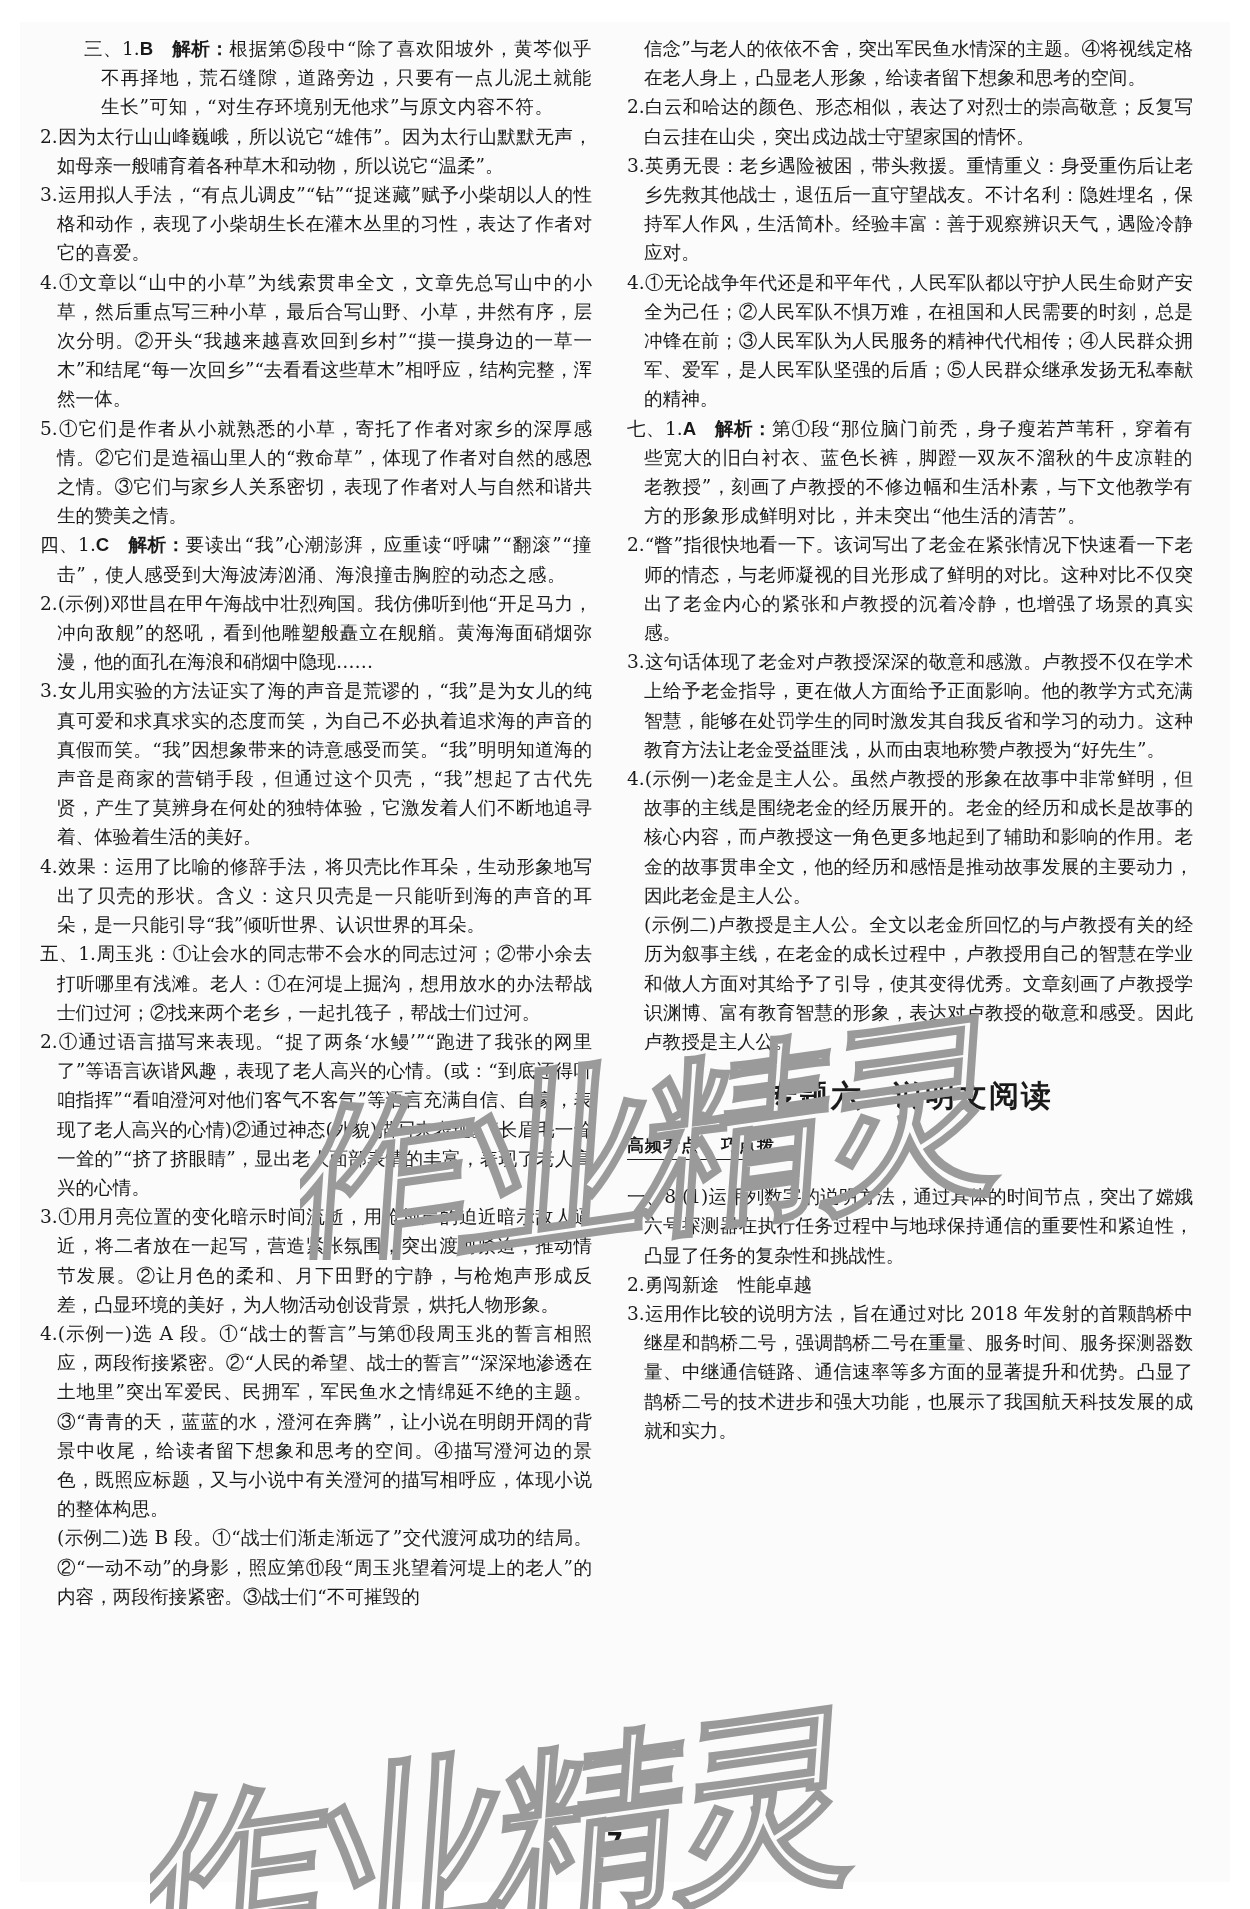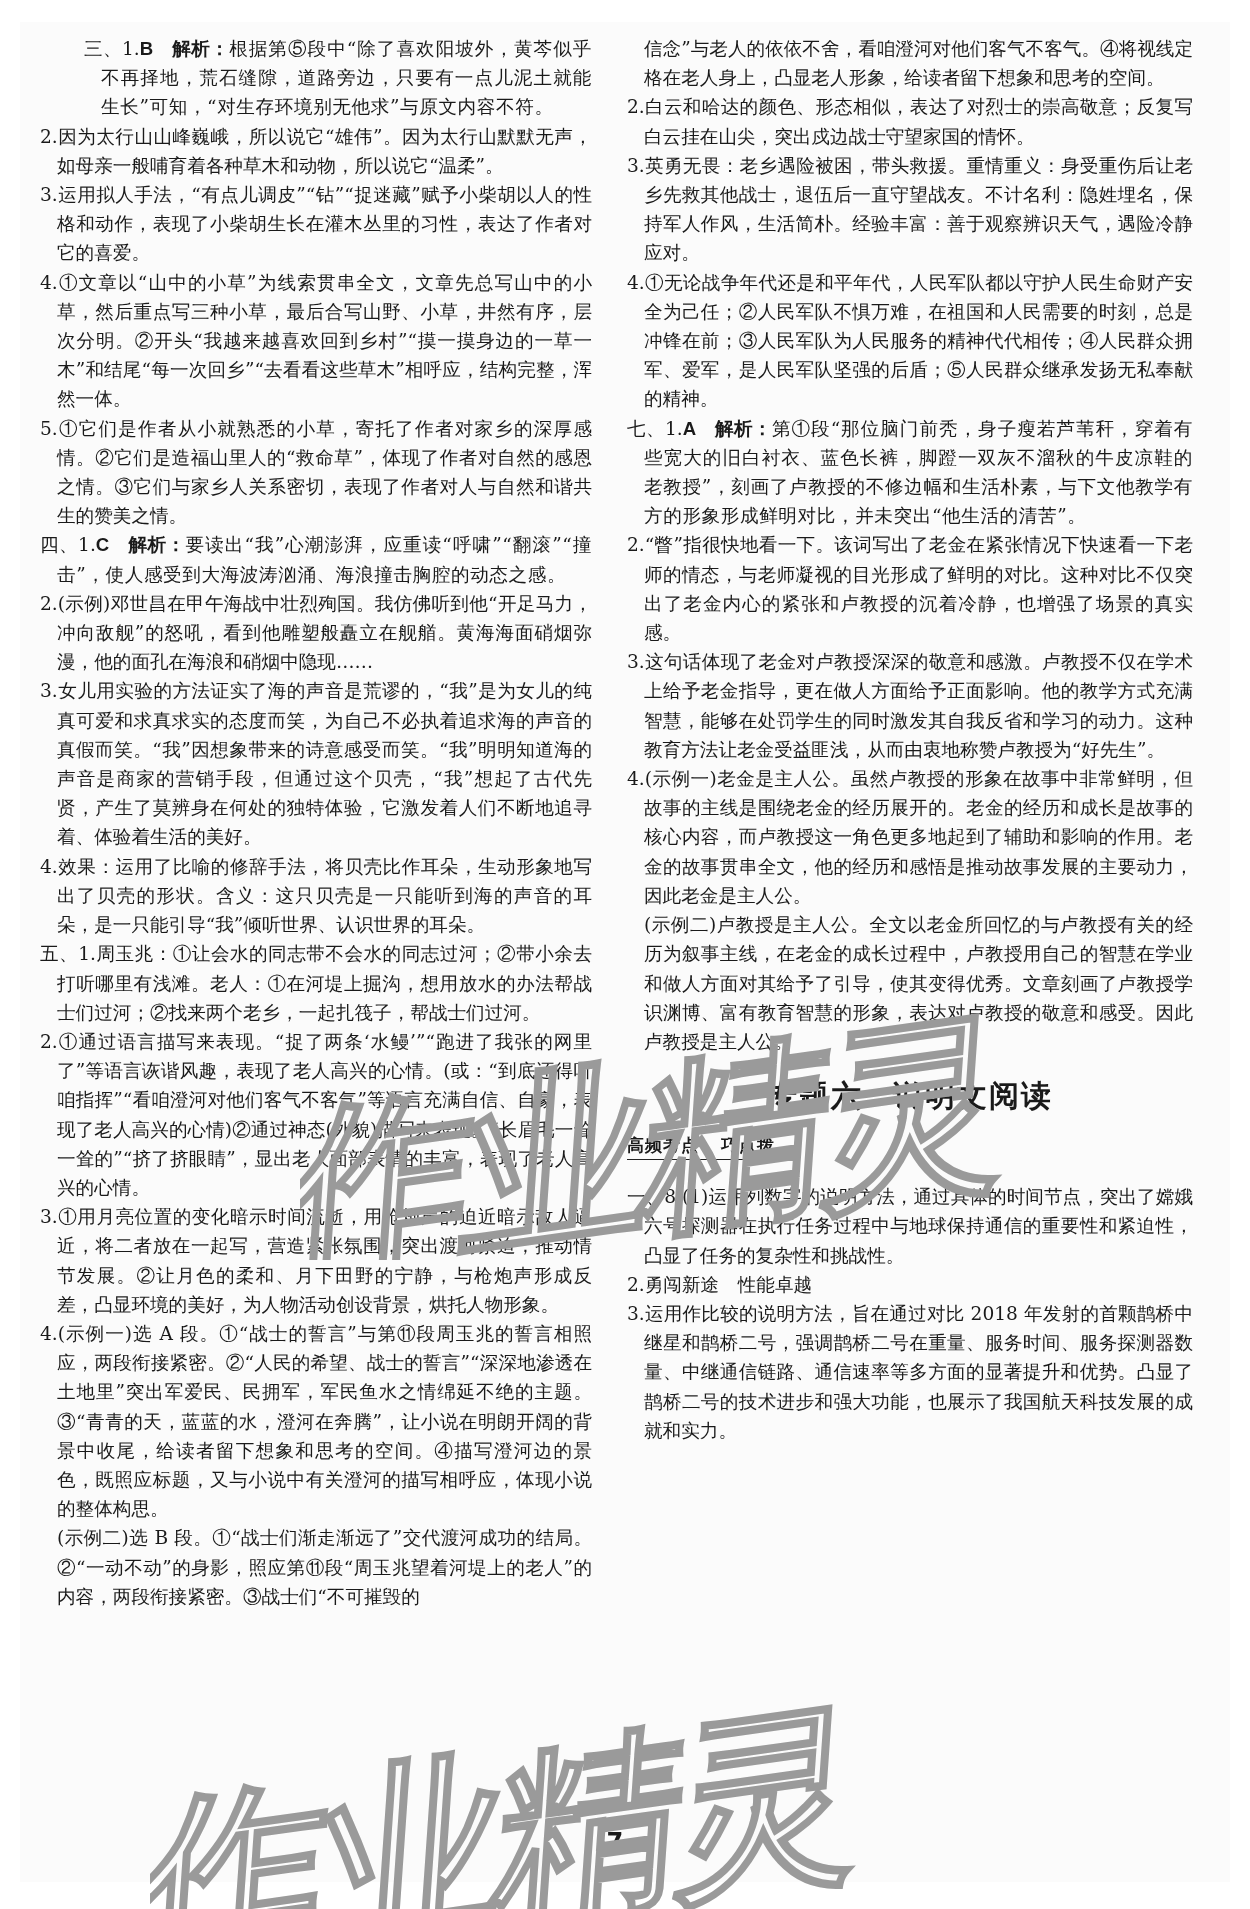--- a/index.html
+++ b/index.html
@@ -48,21 +48,21 @@
   <p class="item sec">
     <span>五、</span><span>1.周玉兆：①让会水的同志带不会水的同志过河；②带小余去打听哪里有浅滩。老人：①在河堤上掘沟，想用放水的办法帮战士们过河；②找来两个老乡，一起扎筏子，帮战士们过河。</span>
   </p>
   <p class="item">2.①通过语言描写来表现。“捉了两条‘水鳗’”“跑进了我张的网里了”等语言诙谐风趣，表现了老人高兴的心情。(或：“到底还得听咱指挥”“看咱澄河对他们客气不客气”等语言充满自信、自豪，表现了老人高兴的心情)②通过神态(外貌)描写来表现。“长眉毛一耸一耸的”“挤了挤眼睛”，显出老人面部表情的丰富，表现了老人高兴的心情。</p>
   <p class="item">3.①用月亮位置的变化暗示时间流逝，用枪炮声的迫近暗示敌人逼近，将二者放在一起写，营造紧张氛围，突出渡河紧迫，推动情节发展。②让月色的柔和、月下田野的宁静，与枪炮声形成反差，凸显环境的美好，为人物活动创设背景，烘托人物形象。</p>
   <p class="item">4.(示例一)选 A 段。①“战士的誓言”与第⑪段周玉兆的誓言相照应，两段衔接紧密。②“人民的希望、战士的誓言”“深深地渗透在土地里”突出军爱民、民拥军，军民鱼水之情绵延不绝的主题。③“青青的天，蓝蓝的水，澄河在奔腾”，让小说在明朗开阔的背景中收尾，给读者留下想象和思考的空间。④描写澄河边的景色，既照应标题，又与小说中有关澄河的描写相呼应，体现小说的整体构思。</p>
   <p class="item cont">(示例二)选 B 段。①“战士们渐走渐远了”交代渡河成功的结局。②“一动不动”的身影，照应第⑪段“周玉兆望着河堤上的老人”的内容，两段衔接紧密。③战士们“不可摧毁的</p>
 </div>
 
 <div class="col right">
-  <p class="item cont">信念”与老人的依依不舍，看咱澄河对他们客气不客气。④将视线定格在老人身上，凸显老人形象，给读者留下想象和思考的空间。</p>
+  <p class="item cont">信念”与老人的依依不舍，突出军民鱼水情深的主题。④将视线定格在老人身上，凸显老人形象，给读者留下想象和思考的空间。</p>
 
   <p class="item">2.白云和哈达的颜色、形态相似，表达了对烈士的崇高敬意；反复写白云挂在山尖，突出戍边战士守望家国的情怀。</p>
   <p class="item">3.英勇无畏：老乡遇险被困，带头救援。重情重义：身受重伤后让老乡先救其他战士，退伍后一直守望战友。不计名利：隐姓埋名，保持军人作风，生活简朴。经验丰富：善于观察辨识天气，遇险冷静应对。</p>
   <p class="item">4.①无论战争年代还是和平年代，人民军队都以守护人民生命财产安全为己任；②人民军队不惧万难，在祖国和人民需要的时刻，总是冲锋在前；③人民军队为人民服务的精神代代相传；④人民群众拥军、爱军，是人民军队坚强的后盾；⑤人民群众继承发扬无私奉献的精神。</p>
 
   <p class="item sec">
     <span>七、1.</span><span class="bold">A</span>&nbsp;&nbsp;&nbsp;<span class="bold">解析：</span><span class="kai">第①段“那位脑门前秃，身子瘦若芦苇秆，穿着有些宽大的旧白衬衣、蓝色长裤，脚蹬一双灰不溜秋的牛皮凉鞋的老教授”，刻画了卢教授的不修边幅和生活朴素，与下文他教学有方的形象形成鲜明对比，并未突出“他生活的清苦”。</span>
   </p>
   <p class="item">2.“瞥”指很快地看一下。该词写出了老金在紧张情况下快速看一下老师的情态，与老师凝视的目光形成了鲜明的对比。这种对比不仅突出了老金内心的紧张和卢教授的沉着冷静，也增强了场景的真实感。</p>
   <p class="item">3.这句话体现了老金对卢教授深深的敬意和感激。卢教授不仅在学术上给予老金指导，更在做人方面给予正面影响。他的教学方式充满智慧，能够在处罚学生的同时激发其自我反省和学习的动力。这种教育方法让老金受益匪浅，从而由衷地称赞卢教授为“好先生”。</p>

